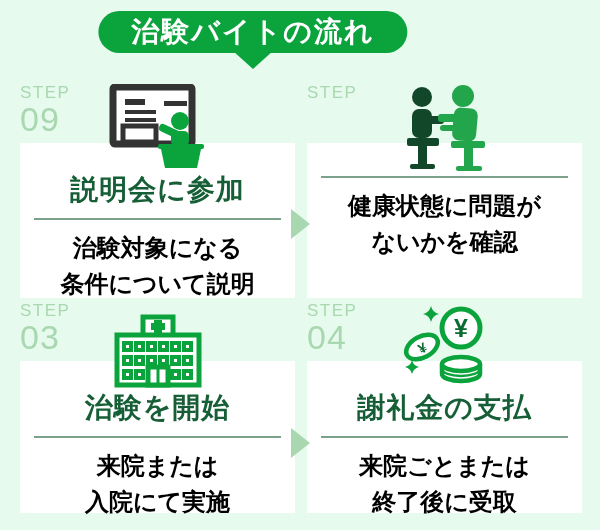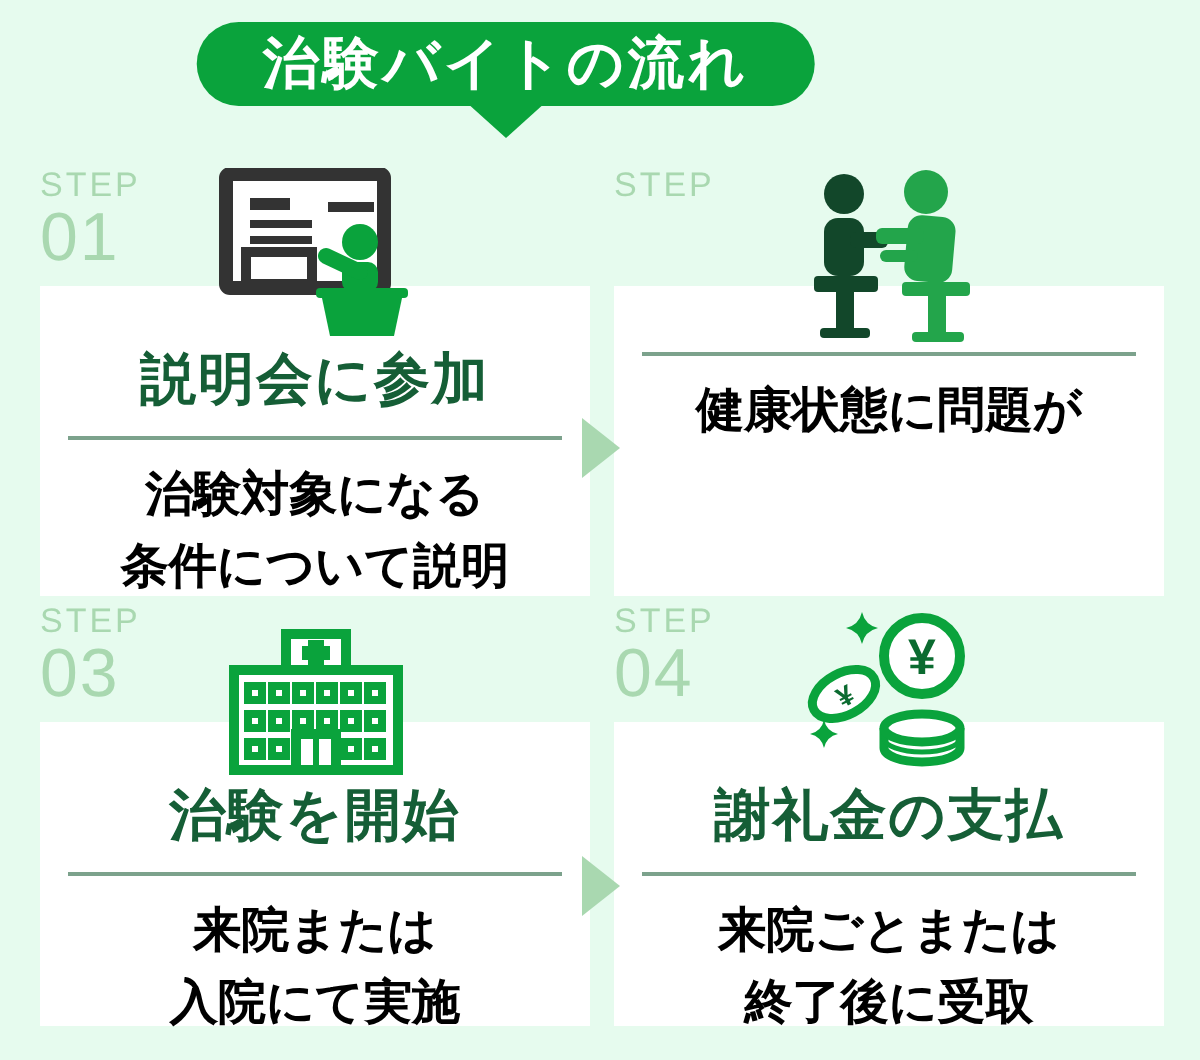--- a/index.html
+++ b/index.html
@@ -66,21 +66,21 @@
 <body>
 
 <div class="title-wrap">
   <div class="title-pill">治験バイトの流れ</div>
   <div class="title-pointer"></div>
 </div>
 
 <section class="step row1" id="step1">
   <div class="step-label">
     <span class="step-word">STEP</span>
-    <span class="step-num">01</span>
+    <span class="step-num">09</span>
   </div>
   <div class="step-icon">
     <svg width="100" height="86" viewBox="0 0 100 86">
       <rect x="5" y="3" width="79" height="57" rx="2" fill="#FFFFFF" stroke="#333333" stroke-width="7"></rect>
       <rect x="17" y="15" width="20" height="6" fill="#333333"></rect>
       <rect x="17" y="26" width="31" height="4" fill="#333333"></rect>
       <rect x="17" y="34" width="31" height="4" fill="#333333"></rect>
       <rect x="56" y="17" width="23" height="5" fill="#333333"></rect>
       <rect x="15" y="42" width="33" height="16" fill="none" stroke="#333333" stroke-width="5"></rect>
       <circle cx="72" cy="37" r="9" fill="#0AA33C"></circle>
@@ -122,20 +122,21 @@
       <rect x="45" y="41" width="19" height="6" rx="3" fill="#23A54B"></rect>
       <rect x="56" y="57" width="34" height="7" rx="2" fill="#23A54B"></rect>
       <rect x="69" y="64" width="9" height="18" fill="#23A54B"></rect>
       <rect x="61" y="82" width="26" height="5" rx="2" fill="#23A54B"></rect>
     </svg>
   </div>
   <div class="card">
     <div class="divider"></div>
     <p class="card-desc">
       <span>健康状態に問題が</span>
+      <span>ないかを確認</span>
     </p>
   </div>
 </section>
 
 <section class="step row2" id="step3">
   <div class="step-label">
     <span class="step-word">STEP</span>
     <span class="step-num">03</span>
   </div>
   <div class="step-icon">

